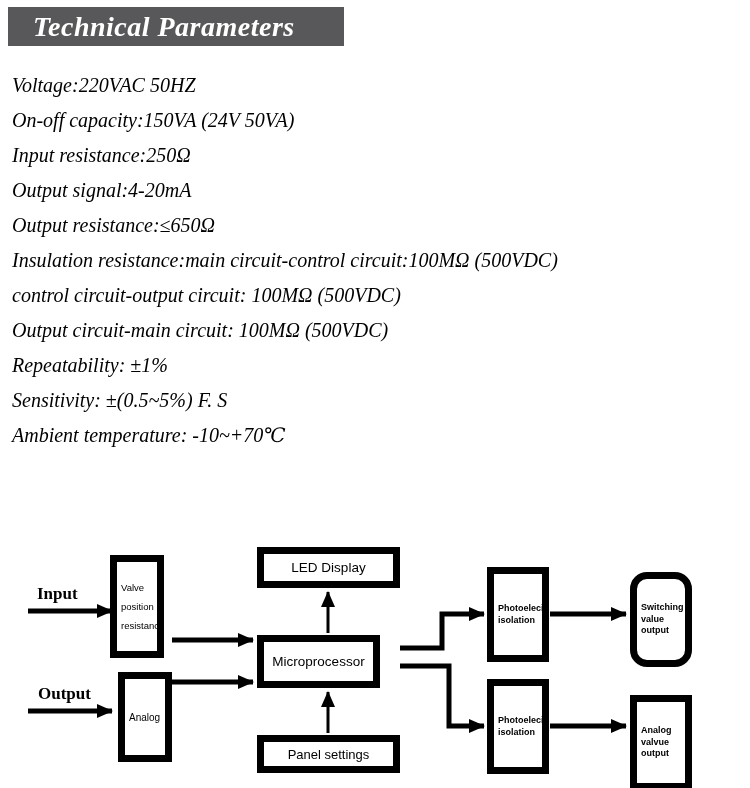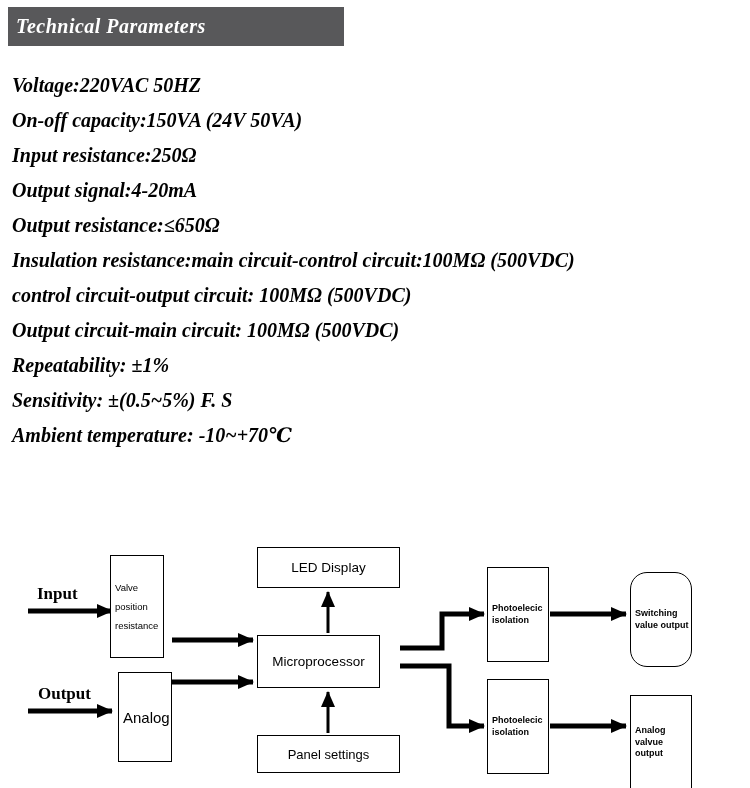--- a/index.html
+++ b/index.html
@@ -17,60 +17,60 @@
     left:8px; top:7px;
     width:336px; height:39px;
     background:#58585a;
     display:flex;
     align-items:center;
   }
   .banner .title{
     color:#ffffff;
     font-style:italic;
     font-weight:700;
-    font-size:20px;
-    padding-left:8px;
+    font-size:28px;
+    padding-left:25px;
     letter-spacing:0.5px;
     white-space:nowrap;
   }
   
   .params{
     position:absolute;
     left:12px; top:68px;
     width:730px;
   }
   .param{
     font-style:italic;
-    font-weight:700;
+    font-weight:400;
     font-size:20px;
     color:#000000;
     line-height:35px;
     white-space:nowrap;
   }
   
   .diagram{
     position:absolute;
     left:0; top:540px;
     width:750px; height:248px;
   }
   .diagram svg{position:absolute;left:0;top:0;}
   .dbox{
     position:absolute;
     box-sizing:border-box;
-    border:1px solid #000000;
+    border:7px solid #000000;
     background:#ffffff;
     display:flex;
     align-items:center;
     font-family:"Liberation Sans","DejaVu Sans",sans-serif;
     color:#000000;
   }
   .dbox.center{justify-content:center;text-align:center;}
   .dbox.left{padding-left:4px;text-align:left;}
   .box-valve  {left:110px;top:15px; width:54px;height:103px;font-size:9.5px;line-height:2;}
-  .box-analog {left:118px;top:132px;width:54px;height:90px; font-size:15px;}
+  .box-analog {left:118px;top:132px;width:54px;height:90px; font-size:10px;}
   .box-led    {left:257px;top:7px;  width:143px;height:41px;font-size:13.5px;}
   .box-micro  {left:257px;top:95px; width:123px;height:53px;font-size:13.5px;}
   .box-panel  {left:257px;top:195px;width:143px;height:38px;font-size:13px;}
   .box-photo1, .box-photo2{
     left:487px;width:62px;height:95px;font-size:9px;font-weight:700;line-height:1.3;padding-left:3px;
   }
   .box-photo1{top:27px;}
   .box-photo2{top:139px;}
   .box-switch, .box-analogout{
     left:630px;width:62px;height:95px;font-size:9px;font-weight:700;line-height:1.3;padding-left:4px;

